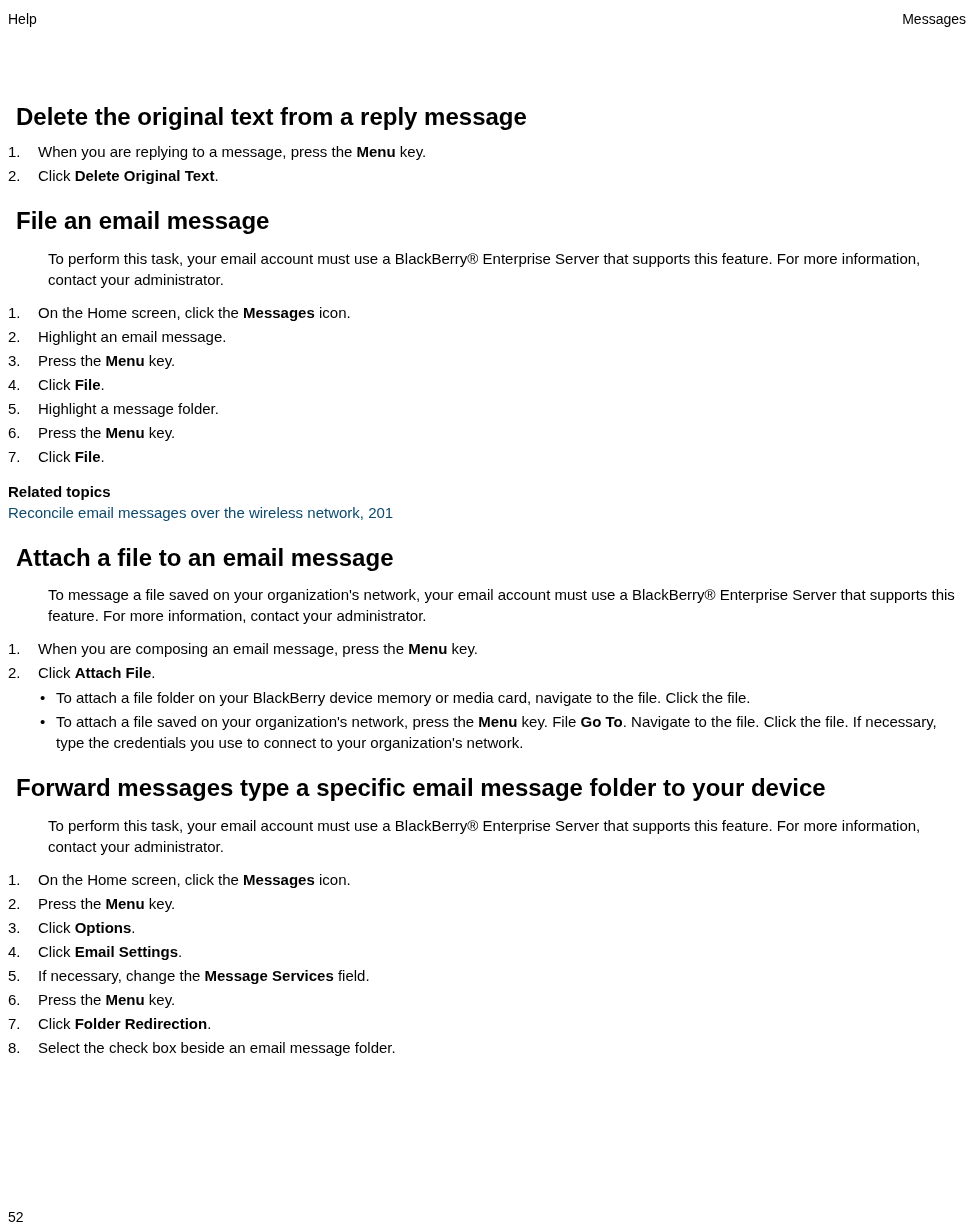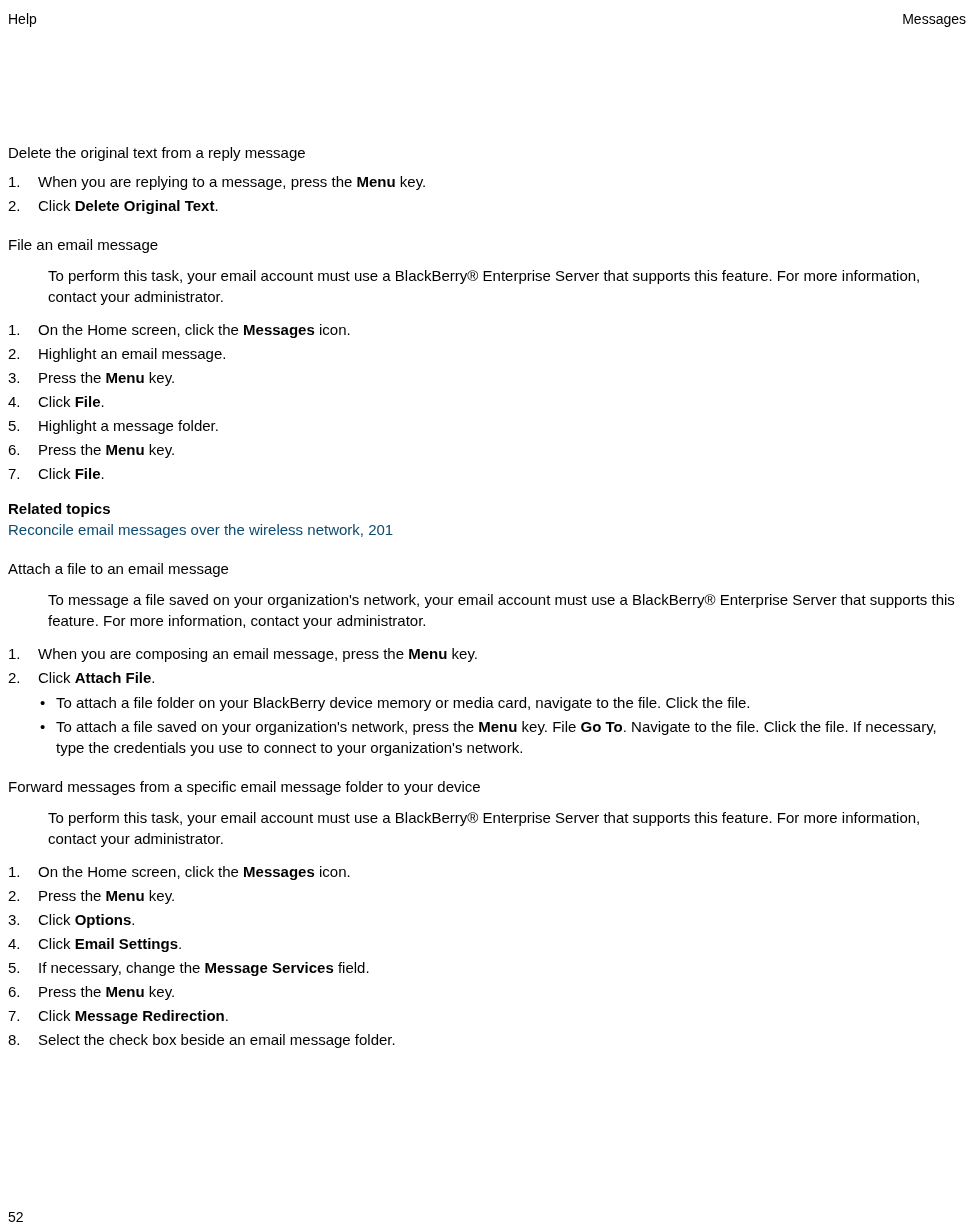--- a/index.html
+++ b/index.html
@@ -14,27 +14,28 @@
       width: 974px;
       min-height: 1228px;
       padding: 10px 8px 20px 8px;
       position: relative;
       line-height: 1.4;
     }
     .header {
       display: flex;
       justify-content: space-between;
       font-size: 14px;
-      margin-bottom: 112px;
+      margin-bottom: 70px;
     }
     .section-title {
-      font-size: 15px;
-      font-weight: normal;
+      font-size: 24px;
+      font-weight: bold;
       margin-top: 18px;
       margin-bottom: 8px;
+      margin-left: 8px;
     }
     .section-intro {
       margin-top: 10px;
       margin-bottom: 12px;
       margin-left: 40px;
     }
     ol.numbered {
       list-style: none;
       counter-reset: item;
       margin-top: 4px;
@@ -149,21 +150,21 @@
         <span>To attach a file folder on your BlackBerry device memory or media card, navigate to the file. Click the file.</span>
       </li>
       <li>
         <span>To attach a file saved on your organization's network, press the </span><span class="bold">Menu</span><span> key. File </span><span class="bold">Go To</span><span>. Navigate to the file. Click the file. If necessary, type the credentials you use to connect to your organization's network.</span>
       </li>
     </ul>
   </li>
 </ol>
 
 
-<h2 class="section-title">Forward messages from a specific email message folder to your device</h2>
+<h2 class="section-title">Forward messages type a specific email message folder to your device</h2>
 <p class="section-intro">To perform this task, your email account must use a BlackBerry® Enterprise Server that supports this feature. For more information, contact your administrator.</p>
 <ol class="numbered">
   <li>
     <span>On the Home screen, click the </span><span class="bold">Messages</span><span> icon.</span>
   </li>
   <li>
     <span>Press the </span><span class="bold">Menu</span><span> key.</span>
   </li>
   <li>
     <span>Click </span><span class="bold">Options</span><span>.</span>
@@ -171,21 +172,21 @@
   <li>
     <span>Click </span><span class="bold">Email Settings</span><span>.</span>
   </li>
   <li>
     <span>If necessary, change the </span><span class="bold">Message Services</span><span> field.</span>
   </li>
   <li>
     <span>Press the </span><span class="bold">Menu</span><span> key.</span>
   </li>
   <li>
-    <span>Click </span><span class="bold">Message Redirection</span><span>.</span>
+    <span>Click </span><span class="bold">Folder Redirection</span><span>.</span>
   </li>
   <li>
     <span>Select the check box beside an email message folder.</span>
   </li>
 </ol>
 
 <div class="page-number">52</div>
 
 
 

